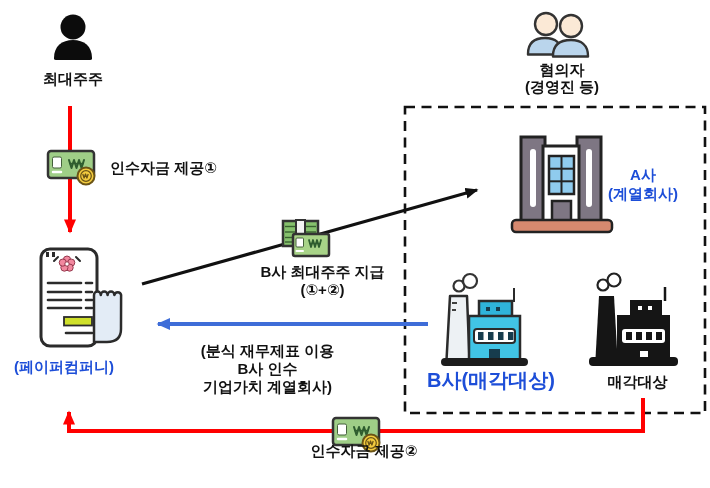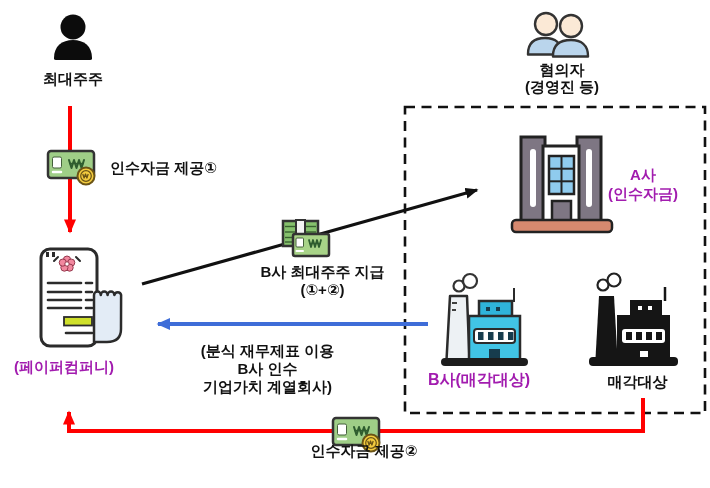--- a/index.html
+++ b/index.html
@@ -2,21 +2,21 @@
 <html><head>
 <meta charset="utf-8">
 <style>
   html,body{margin:0;padding:0;background:#fff;}
   .stage{position:relative;width:710px;height:488px;background:#ffffff;overflow:hidden;
          font-family:"Liberation Sans","DejaVu Sans",sans-serif;}
   .layer{position:absolute;left:0;top:0;}
   .lbl{position:absolute;font-weight:bold;font-size:15px;line-height:18px;color:#111;
        text-align:center;white-space:nowrap;}
   .lbl span{display:block;}
-  .red{color:#a21caf;}
+  .red{color:#1d4ed8;}
   .left{text-align:center;}
 </style>
 </head>
 <body>
 
 <div class="stage">
 
   <svg class="layer" width="710" height="488" viewBox="0 0 710 488">
     <defs>
       <marker id="mred" markerUnits="userSpaceOnUse" markerWidth="17" markerHeight="15" refX="13" refY="6.5" orient="auto">
@@ -167,35 +167,35 @@
 
   <div class="lbl left" style="left:110px;top:159px">인수자금 제공①</div>
 
   <div class="lbl" style="left:502px;top:61px;width:120px;line-height:17px">
     <span>혐의자</span>
     <span>(경영진 등)</span>
   </div>
 
   <div class="lbl red" style="left:584px;top:165px;width:118px;line-height:19px">
     <span>A사</span>
-    <span>(인수자금)</span>
+    <span>(계열회사)</span>
   </div>
 
   <div class="lbl" style="left:235px;top:263px;width:175px;line-height:18px">
     <span>B사 최대주주 지급</span>
     <span>(①+②)</span>
   </div>
 
   <div class="lbl" style="left:170px;top:342px;width:195px;line-height:18px">
     <span>(분식 재무제표 이용</span>
     <span>B사 인수</span>
     <span>기업가치 계열회사)</span>
   </div>
 
-  <div class="lbl red" style="left:412px;top:371px;width:134px;font-size:16px">B사(매각대상)</div>
+  <div class="lbl red" style="left:424px;top:371px;width:134px;font-size:20px">B사(매각대상)</div>
 
   <div class="lbl" style="left:580px;top:373px;width:115px">매각대상</div>
 
   <div class="lbl red" style="left:2px;top:357px;width:124px;line-height:19px">
     <span>(페이퍼컴퍼니)</span>
   </div>
 
   <div class="lbl" style="left:294px;top:442px;width:140px">인수자금 제공②</div>
 
 </div>

